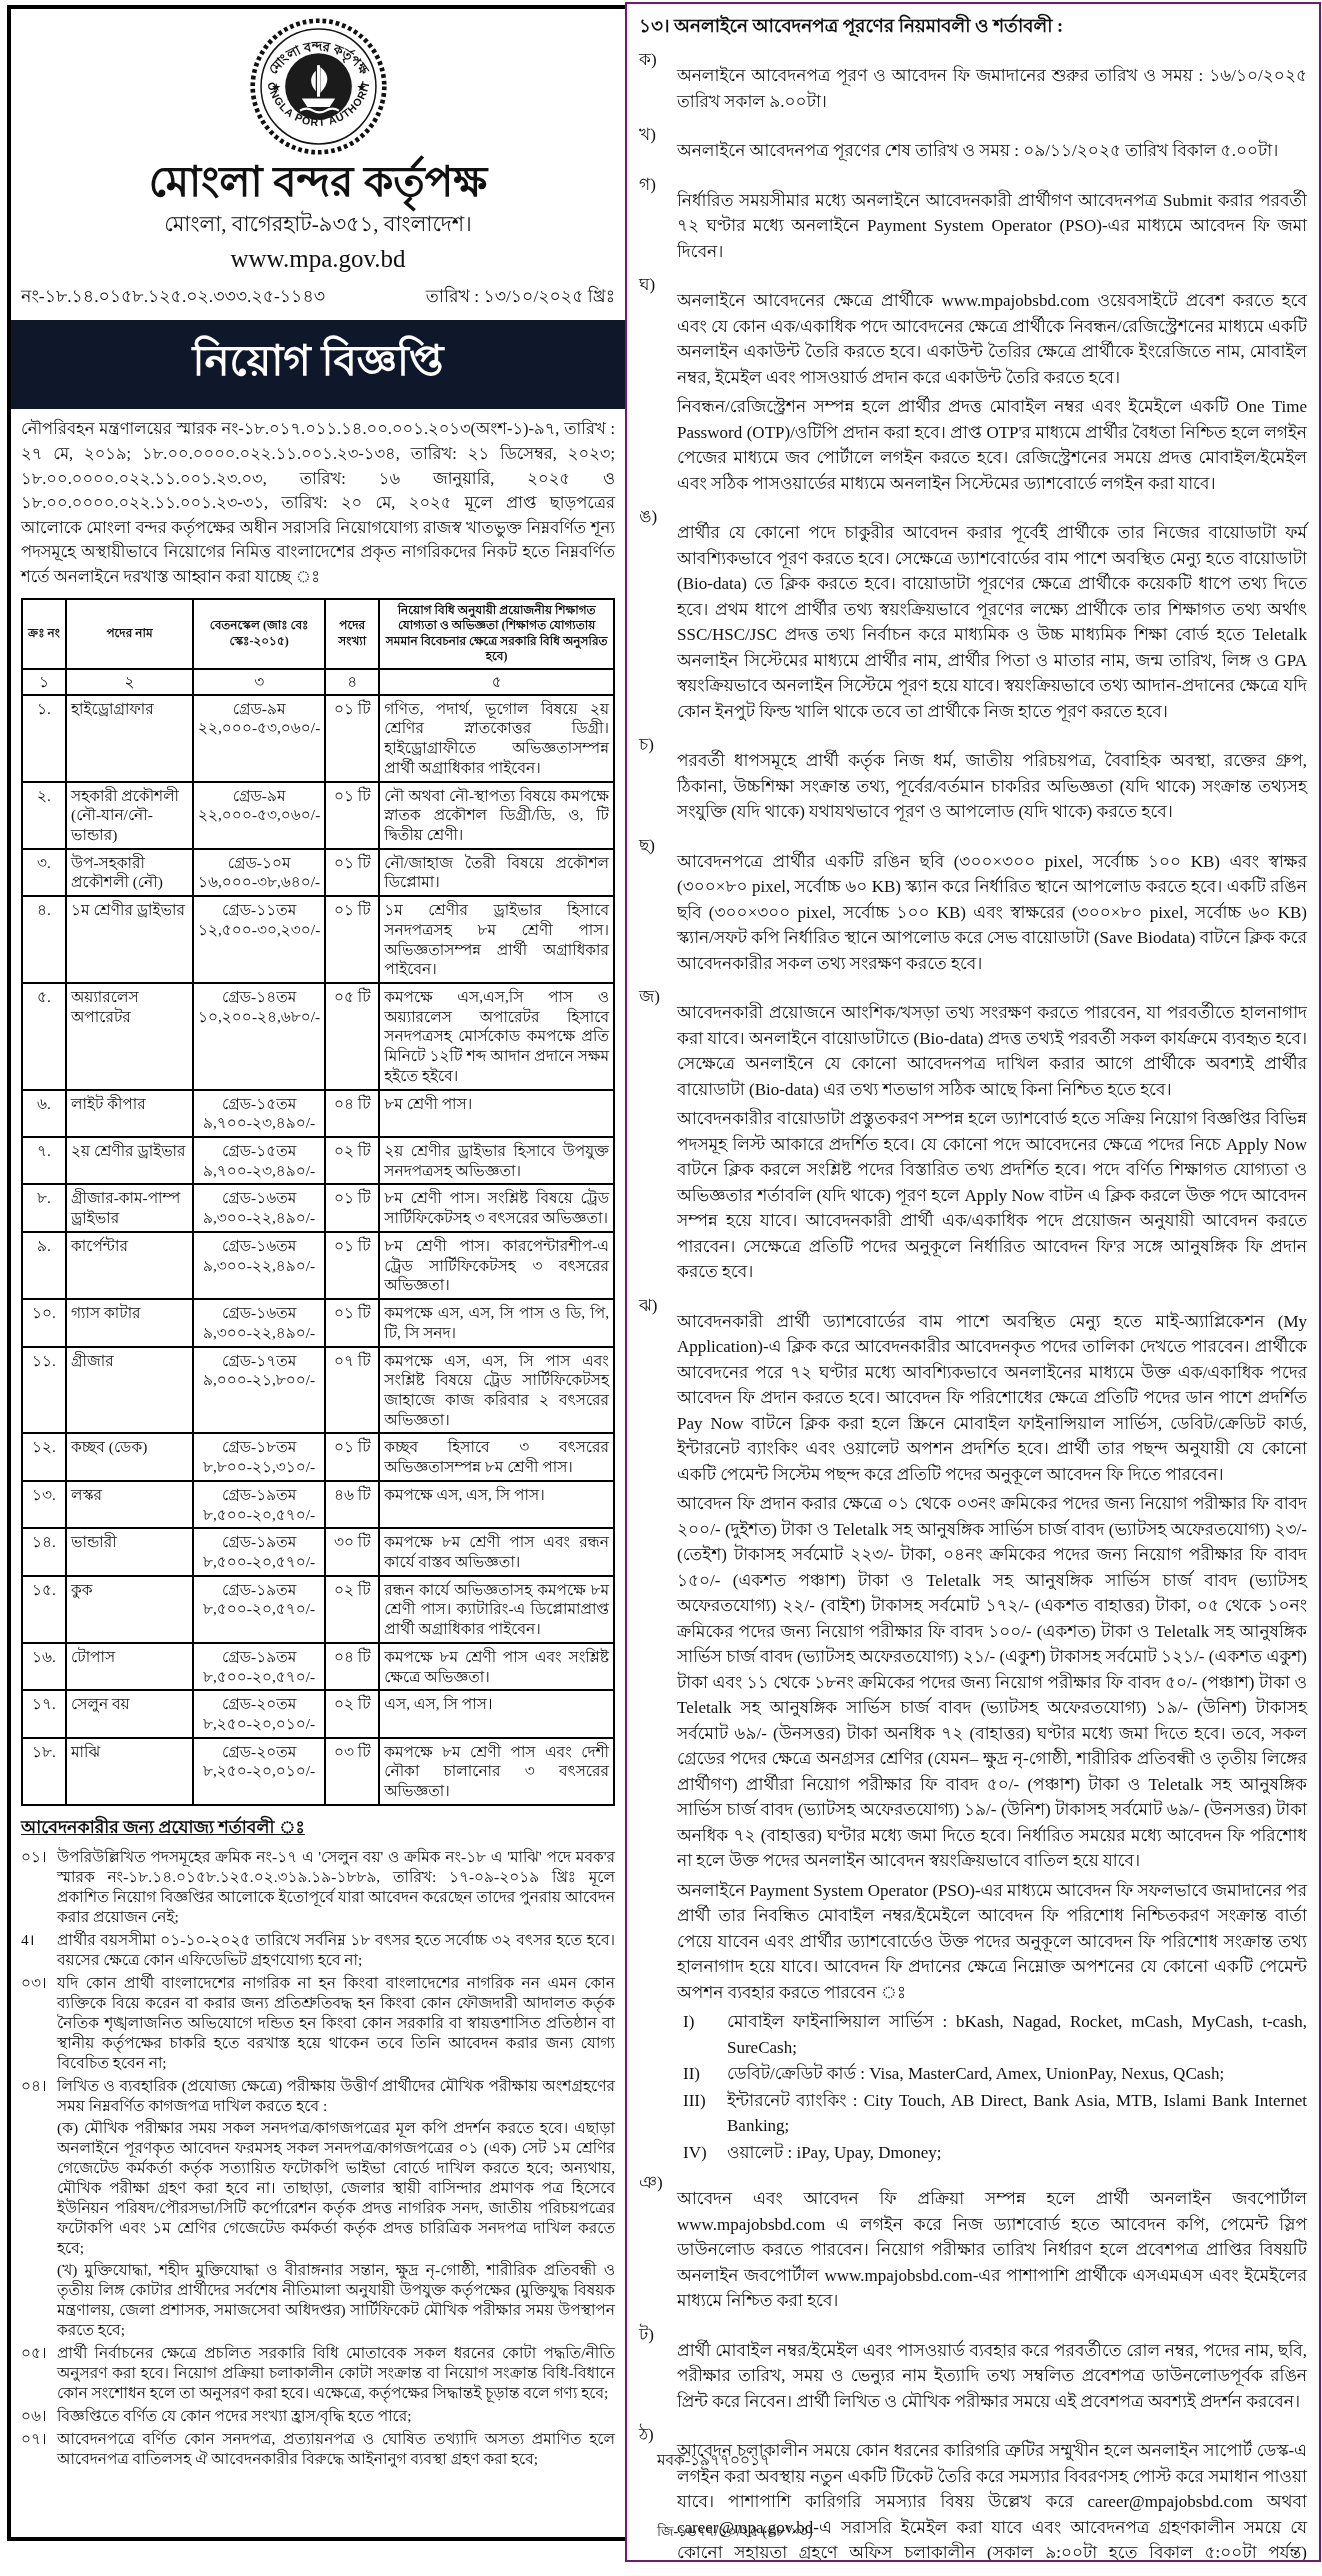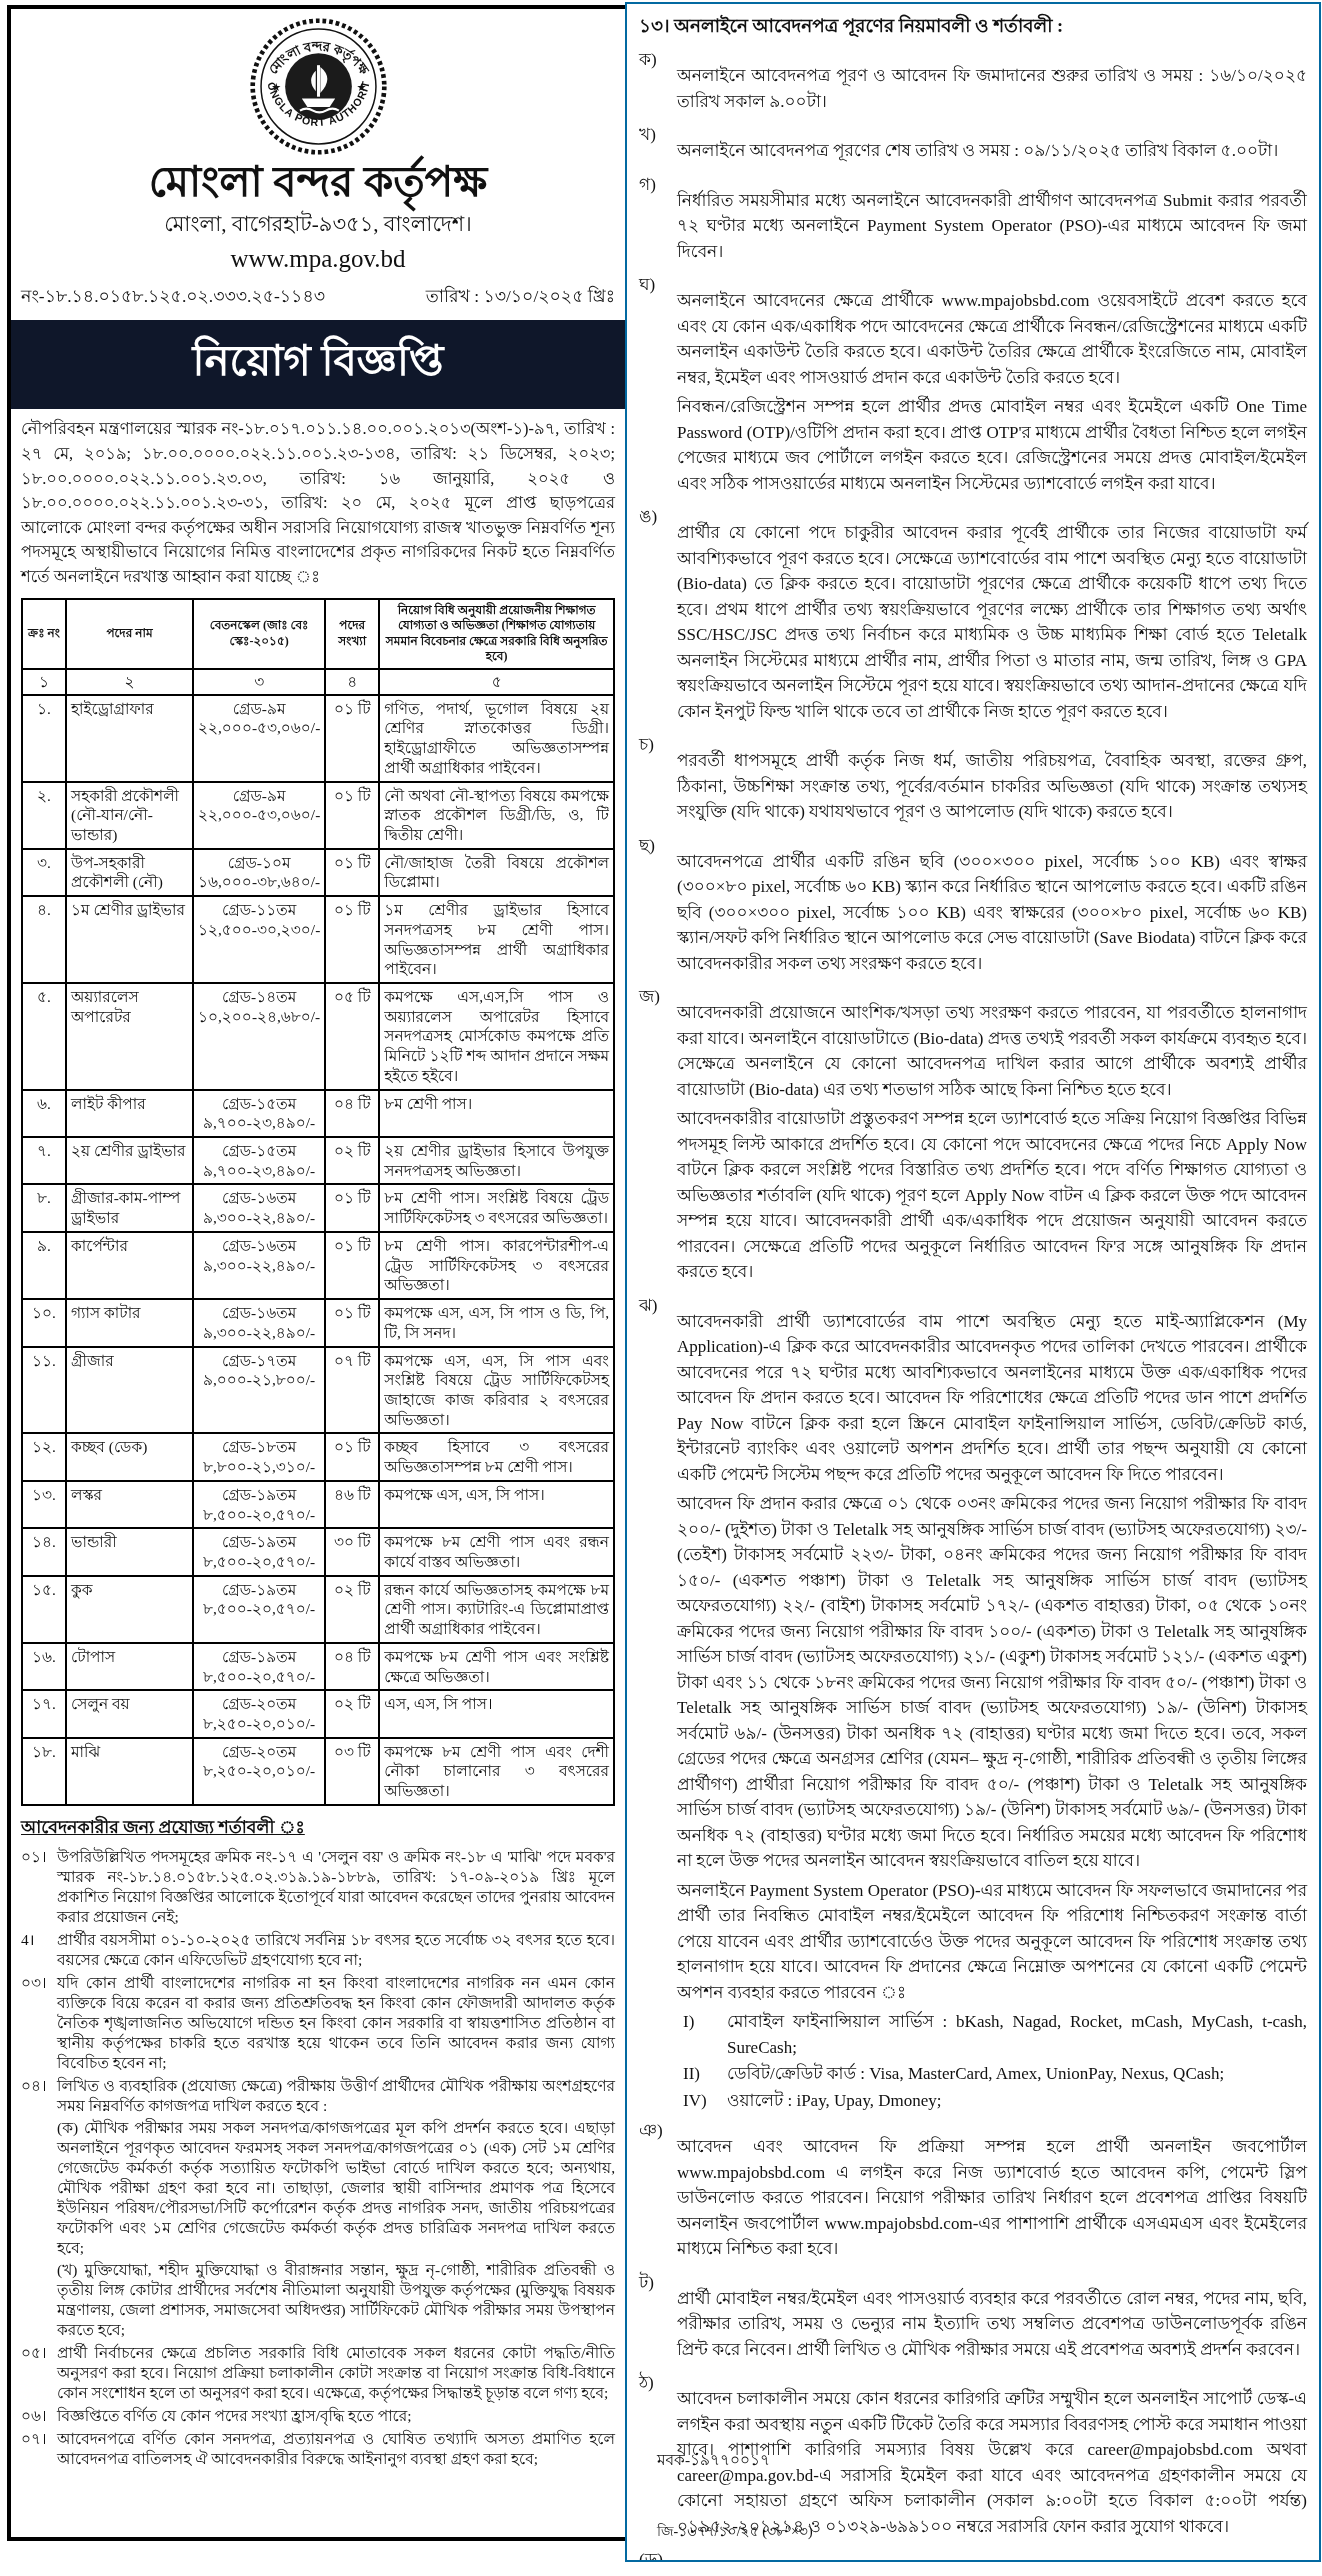--- a/index.html
+++ b/index.html
@@ -23,21 +23,21 @@
   td.c{text-align:center;}
   td.scale{text-align:center;white-space:pre-line;}
   td.qual{text-align:justify;}
   tr.colnums td{text-align:center;padding:2px;}
   .cond-heading{font-weight:bold;font-size:17.4px;text-decoration:underline;margin:8px 0 4px 0;}
   .cond{display:flex;font-size:15.4px;line-height:1.3;margin-bottom:3px;}
   .cond .num{flex:0 0 36px;font-weight:normal;}
   .cond .txt{flex:1;text-align:justify;}
   .cond .sub{margin-top:2px;text-align:justify;}
   
-  .col-right{position:absolute;left:625px;top:2px;width:668px;height:2540px;border:2px solid #0369a1;
+  .col-right{position:absolute;left:625px;top:2px;width:668px;height:2540px;border:2px solid #701a75;
              padding:8px 12px;overflow:hidden;background:#fff;}
   .rules-heading{font-weight:bold;font-size:18.4px;margin-bottom:4px;}
   .rule{display:flex;font-size:17px;line-height:1.5;margin-bottom:4px;}
   .rule .lbl{flex:0 0 38px;}
   .rule .body{flex:1;text-align:justify;margin-top:16px;}
   .rule .body p{margin:0 0 4px 0;}
   .opt{display:flex;margin:1px 0 1px 6px;}
   .opt .olbl{flex:0 0 44px;}
   .opt .otxt{flex:1;text-align:justify;}
   .decl-heading{font-weight:bold;font-size:18px;margin:4px 0 2px 0;}
@@ -396,20 +396,24 @@
             <p>অনলাইনে Payment System Operator (PSO)-এর মাধ্যমে আবেদন ফি সফলভাবে জমাদানের পর প্রার্থী তার নিবন্ধিত মোবাইল নম্বর/ইমেইলে আবেদন ফি পরিশোধ নিশ্চিতকরণ সংক্রান্ত বার্তা পেয়ে যাবেন এবং প্রার্থীর ড্যাশবোর্ডেও উক্ত পদের অনুকূলে আবেদন ফি পরিশোধ সংক্রান্ত তথ্য হালনাগাদ হয়ে যাবে। আবেদন ফি প্রদানের ক্ষেত্রে নিম্নোক্ত অপশনের যে কোনো একটি পেমেন্ট অপশন ব্যবহার করতে পারবেন ঃ</p>
             <div class="opt">
               <span class="olbl">I)</span>
               <span class="otxt">মোবাইল ফাইনান্সিয়াল সার্ভিস : bKash, Nagad, Rocket, mCash, MyCash, t-cash, SureCash;</span>
             </div>
             <div class="opt">
               <span class="olbl">II)</span>
               <span class="otxt">ডেবিট/ক্রেডিট কার্ড : Visa, MasterCard, Amex, UnionPay, Nexus, QCash;</span>
             </div>
             <div class="opt">
+              <span class="olbl">III)</span>
+              <span class="otxt">ইন্টারনেট ব্যাংকিং : City Touch, AB Direct, Bank Asia, MTB, Islami Bank Internet Banking;</span>
+            </div>
+            <div class="opt">
               <span class="olbl">IV)</span>
               <span class="otxt">ওয়ালেট : iPay, Upay, Dmoney;</span>
             </div>
           </div>
         </div>
         <div class="rule">
           <span class="lbl">ঞ)</span>
           <div class="body">
             <p>আবেদন এবং আবেদন ফি প্রক্রিয়া সম্পন্ন হলে প্রার্থী অনলাইন জবপোর্টাল www.mpajobsbd.com এ লগইন করে নিজ ড্যাশবোর্ড হতে আবেদন কপি, পেমেন্ট স্লিপ ডাউনলোড করতে পারবেন। নিয়োগ পরীক্ষার তারিখ নির্ধারণ হলে প্রবেশপত্র প্রাপ্তির বিষয়টি অনলাইন জবপোর্টাল www.mpajobsbd.com-এর পাশাপাশি প্রার্থীকে এসএমএস এবং ইমেইলের মাধ্যমে নিশ্চিত করা হবে।</p>
           </div>

